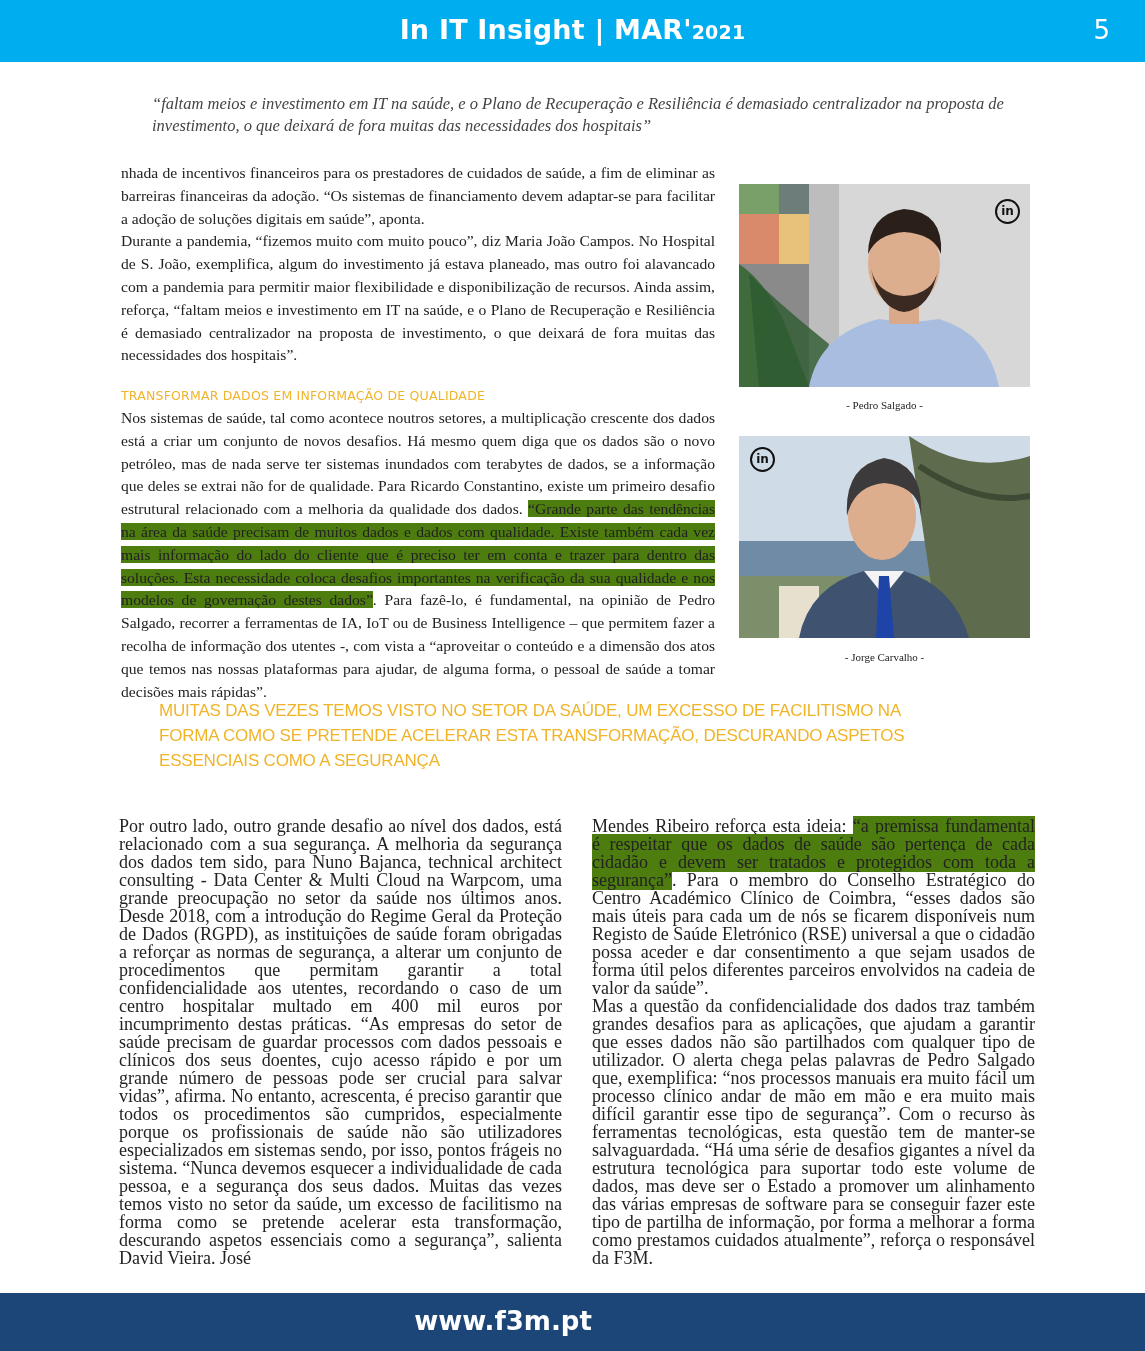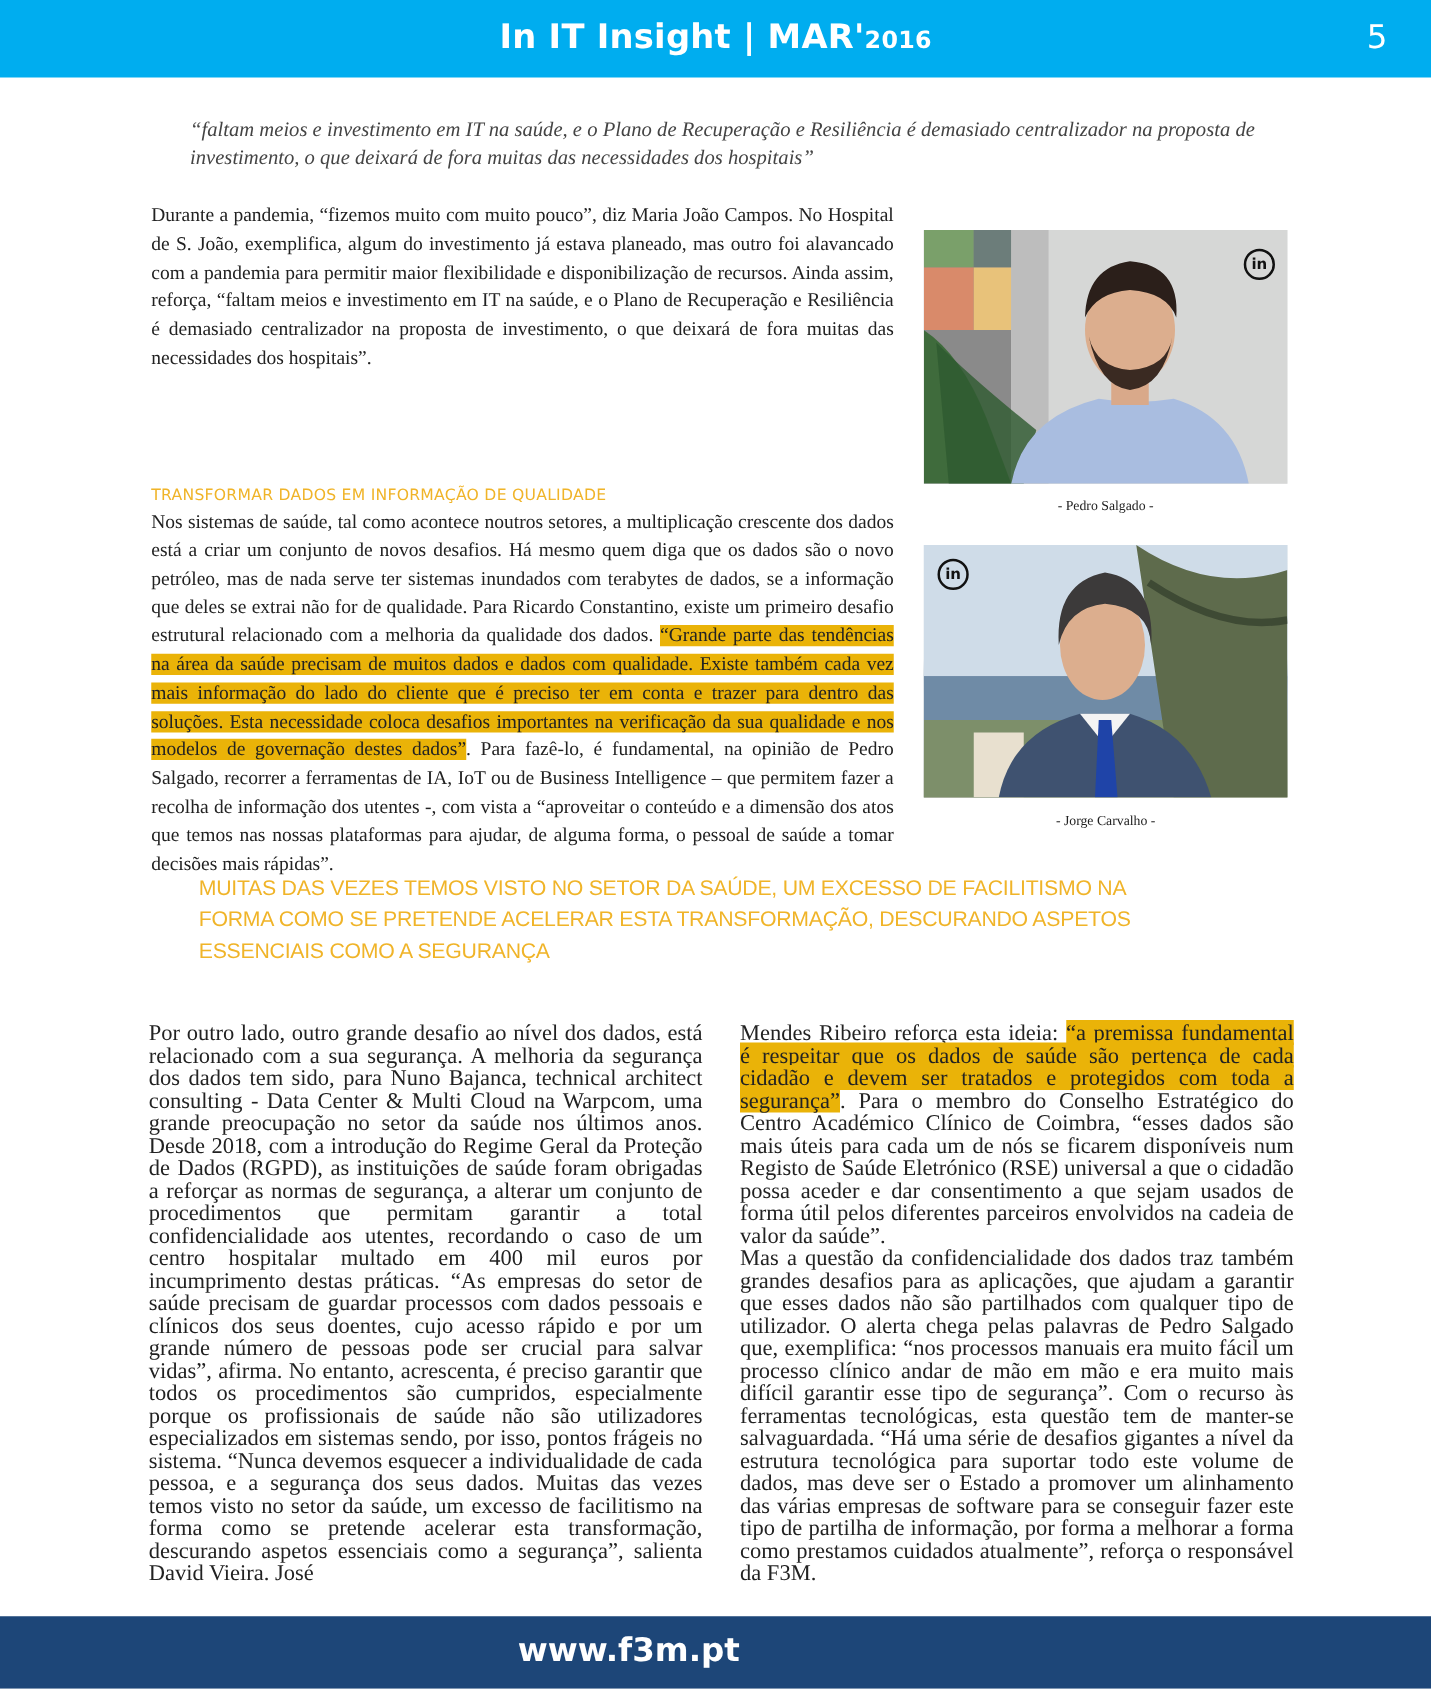--- a/index.html
+++ b/index.html
@@ -14,21 +14,21 @@
 
   .pull-quote { position: absolute; right: 113px; top: 93px; width: 880px; text-align: left;
     font-style: italic; font-size: 16.5px; line-height: 22px; color: #444; }
 
   .col-text { font-size: 15.6px; line-height: 22.8px; text-align: justify; color: #222; }
   .col-text p { margin: 0; }
   .top-col { position: absolute; left: 121px; top: 162px; width: 594px; }
   .section-heading { position: absolute; left: 121px; top: 388px; font-family: "DejaVu Sans", sans-serif;
     font-size: 12.5px; color: #f0b429; letter-spacing: 0.2px; }
   .mid-col { position: absolute; left: 121px; top: 407px; width: 594px; }
-  .hl { background: #eab308; }
+  .hl { background: #4d7c0f; }
 
   .photo { position: absolute; left: 739px; width: 291px; overflow: hidden; }
   .photo-1 { top: 184px; height: 203px;
     background: linear-gradient(90deg, #d2d4d3 0%, #d9dbda 100%); }
   .photo-2 { top: 436px; height: 202px;
     background: linear-gradient(180deg, #cfdbe6 0%, #c8d5e0 45%, #6f8aa3 52%, #8aa0b0 60%, #5d6b4b 100%); }
   .photo-caption { position: absolute; left: 739px; width: 291px; text-align: center; font-size: 11px; color: #222; }
   .cap-1 { top: 399px; }
   .cap-2 { top: 651px; }
   .li-icon { position: absolute; width: 25px; height: 25px; border: 2px solid #111; border-radius: 50%;
@@ -42,26 +42,27 @@
   .bot-right { left: 592px; }
 
   .bottom-bar { position: absolute; left: 0; top: 1293px; width: 1145px; height: 58px; background: #1d4678; }
   .site-url { position: absolute; left: 0; width: 1006px; top: 1306px; text-align: center; color: #fff;
     font-family: "DejaVu Sans", sans-serif; font-weight: bold; font-size: 26px; }
 </style>
 </head>
 <body>
 
 <div class="top-bar"></div>
-<div class="mag-title"><span>In IT Insight | MAR'</span><span class="yr">2016</span></div>
+<div class="mag-title"><span>In IT Insight | MAR'</span><span class="yr">2021</span></div>
 <div class="page-num">5</div>
 
 <div class="pull-quote">“faltam meios e investimento em IT na saúde, e o Plano de Recuperação e Resiliência é demasiado centralizador na proposta de investimento, o que deixará de fora muitas das necessidades dos hospitais”</div>
 
 <div class="col-text top-col">
+  <p>nhada de incentivos financeiros para os prestadores de cuidados de saúde, a fim de eliminar as barreiras financeiras da adoção. “Os sistemas de financiamento devem adaptar-se para facilitar a adoção de soluções digitais em saúde”, aponta.</p>
   <p style="text-align:justify">Durante a pandemia, “fizemos muito com muito pouco”, diz Maria João Campos. No Hospital de S. João, exemplifica, algum do investimento já estava planeado, mas outro foi alavancado com a pandemia para permitir maior flexibilidade e disponibilização de recursos. Ainda assim, reforça, “faltam meios e investimento em IT na saúde, e o Plano de Recuperação e Resiliência é demasiado centralizador na proposta de investimento, o que deixará de fora muitas das necessidades dos hospitais”.</p>
 </div>
 
 <div class="section-heading">TRANSFORMAR DADOS EM INFORMAÇÃO DE QUALIDADE</div>
 <div class="col-text mid-col">
   <p><span>Nos sistemas de saúde, tal como acontece noutros setores, a multiplicação crescente dos dados está a criar um conjunto de novos desafios. Há mesmo quem diga que os dados são o novo petróleo, mas de nada serve ter sistemas inundados com terabytes de dados, se a informação que deles se extrai não for de qualidade. Para Ricardo Constantino, existe um primeiro desafio estrutural relacionado com a melhoria da qualidade dos dados. </span><span class="hl">“Grande parte das tendências na área da saúde precisam de muitos dados e dados com qualidade. Existe também cada vez mais informação do lado do cliente que é preciso ter em conta e trazer para dentro das soluções. Esta necessidade coloca desafios importantes na verificação da sua qualidade e nos modelos de governação destes dados”</span><span>. Para fazê-lo, é fundamental, na opinião de Pedro Salgado, recorrer a ferramentas de IA, IoT ou de Business Intelligence – que permitem fazer a recolha de informação dos utentes -, com vista a “aproveitar o conteúdo e a dimensão dos atos que temos nas nossas plataformas para ajudar, de alguma forma, o pessoal de saúde a tomar decisões mais rápidas”.</span></p>
 </div>
 
 <div class="photo photo-1">
   <svg width="291" height="203" viewBox="0 0 291 203">

